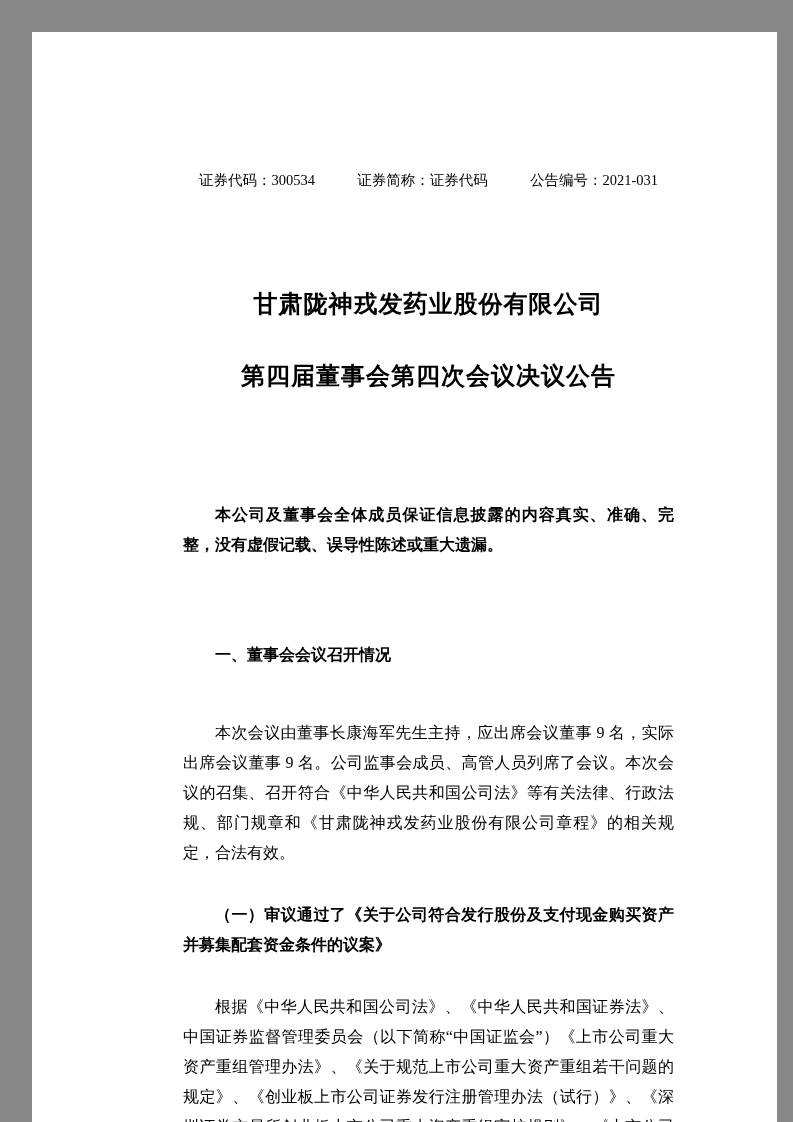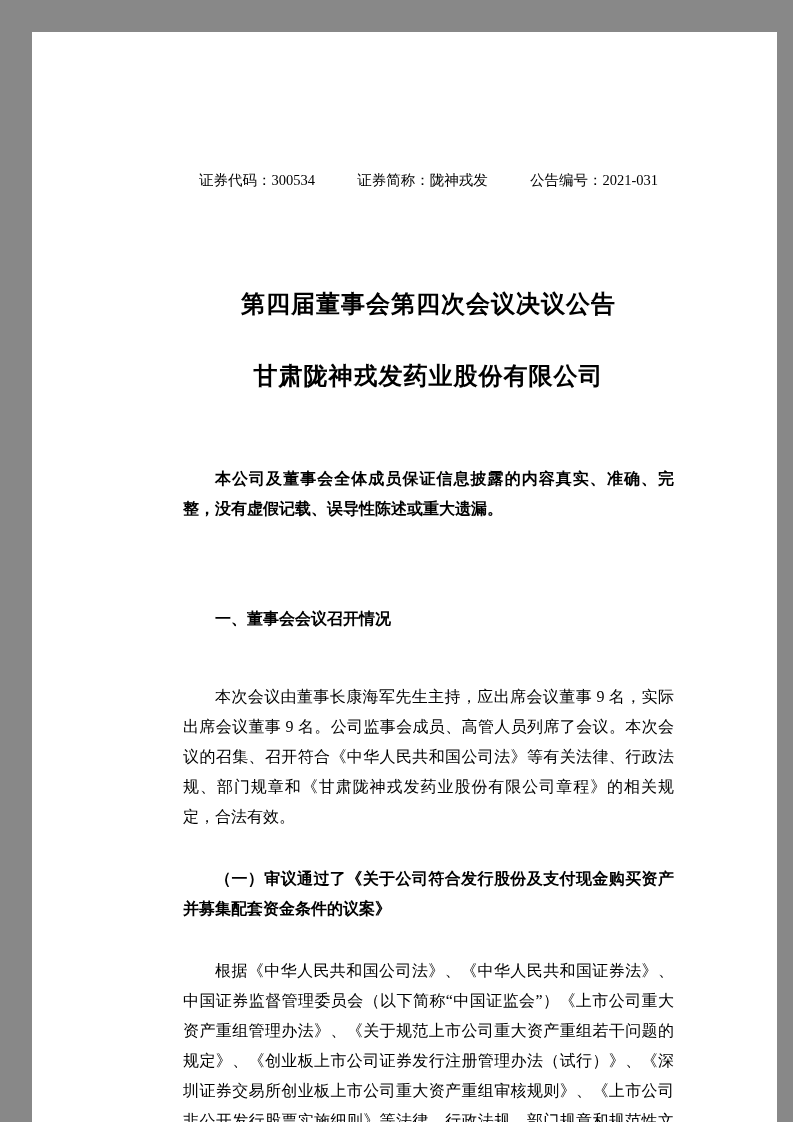--- a/index.html
+++ b/index.html
@@ -30,21 +30,21 @@
     margin-top: 30px;
     text-align: center;
     font-family: "Liberation Sans", "DejaVu Sans", sans-serif;
     font-weight: bold;
     font-size: 24px;
     line-height: 40px;
     letter-spacing: 1px;
   }
   
   .disclaimer {
-    margin-top: 20px;
+    margin-top: 56px;
     font-family: "Liberation Sans", "DejaVu Sans", sans-serif;
     font-weight: bold;
     font-size: 16px;
     line-height: 30px;
     text-indent: 2em;
     text-align: justify;
   }
   .section-heading {
     font-family: "Liberation Sans", "DejaVu Sans", sans-serif;
     font-weight: bold;
@@ -70,27 +70,27 @@
   }
 </style>
 </head>
 <body>
 
 <div class="page">
   <div class="inner">
 
     <div class="doc-header">
       <span>证券代码：300534</span>
-      <span>证券简称：陇神戎发</span>
+      <span>证券简称：证券代码</span>
       <span>公告编号：2021-031</span>
     </div>
 
     <div class="doc-title">
+      <div>甘肃陇神戎发药业股份有限公司</div>
       <div>第四届董事会第四次会议决议公告</div>
-      <div>甘肃陇神戎发药业股份有限公司</div>
     </div>
 
     <p class="disclaimer">本公司及董事会全体成员保证信息披露的内容真实、准确、完整，没有虚假记载、误导性陈述或重大遗漏。</p>
 
     <h2 class="section-heading section1-heading">一、董事会会议召开情况</h2>
 
 
     <p class="body-para">本次会议由董事长康海军先生主持，应出席会议董事 9 名，实际出席会议董事 9 名。公司监事会成员、高管人员列席了会议。本次会议的召集、召开符合《中华人民共和国公司法》等有关法律、行政法规、部门规章和《甘肃陇神戎发药业股份有限公司章程》的相关规定，合法有效。</p>
 
 

